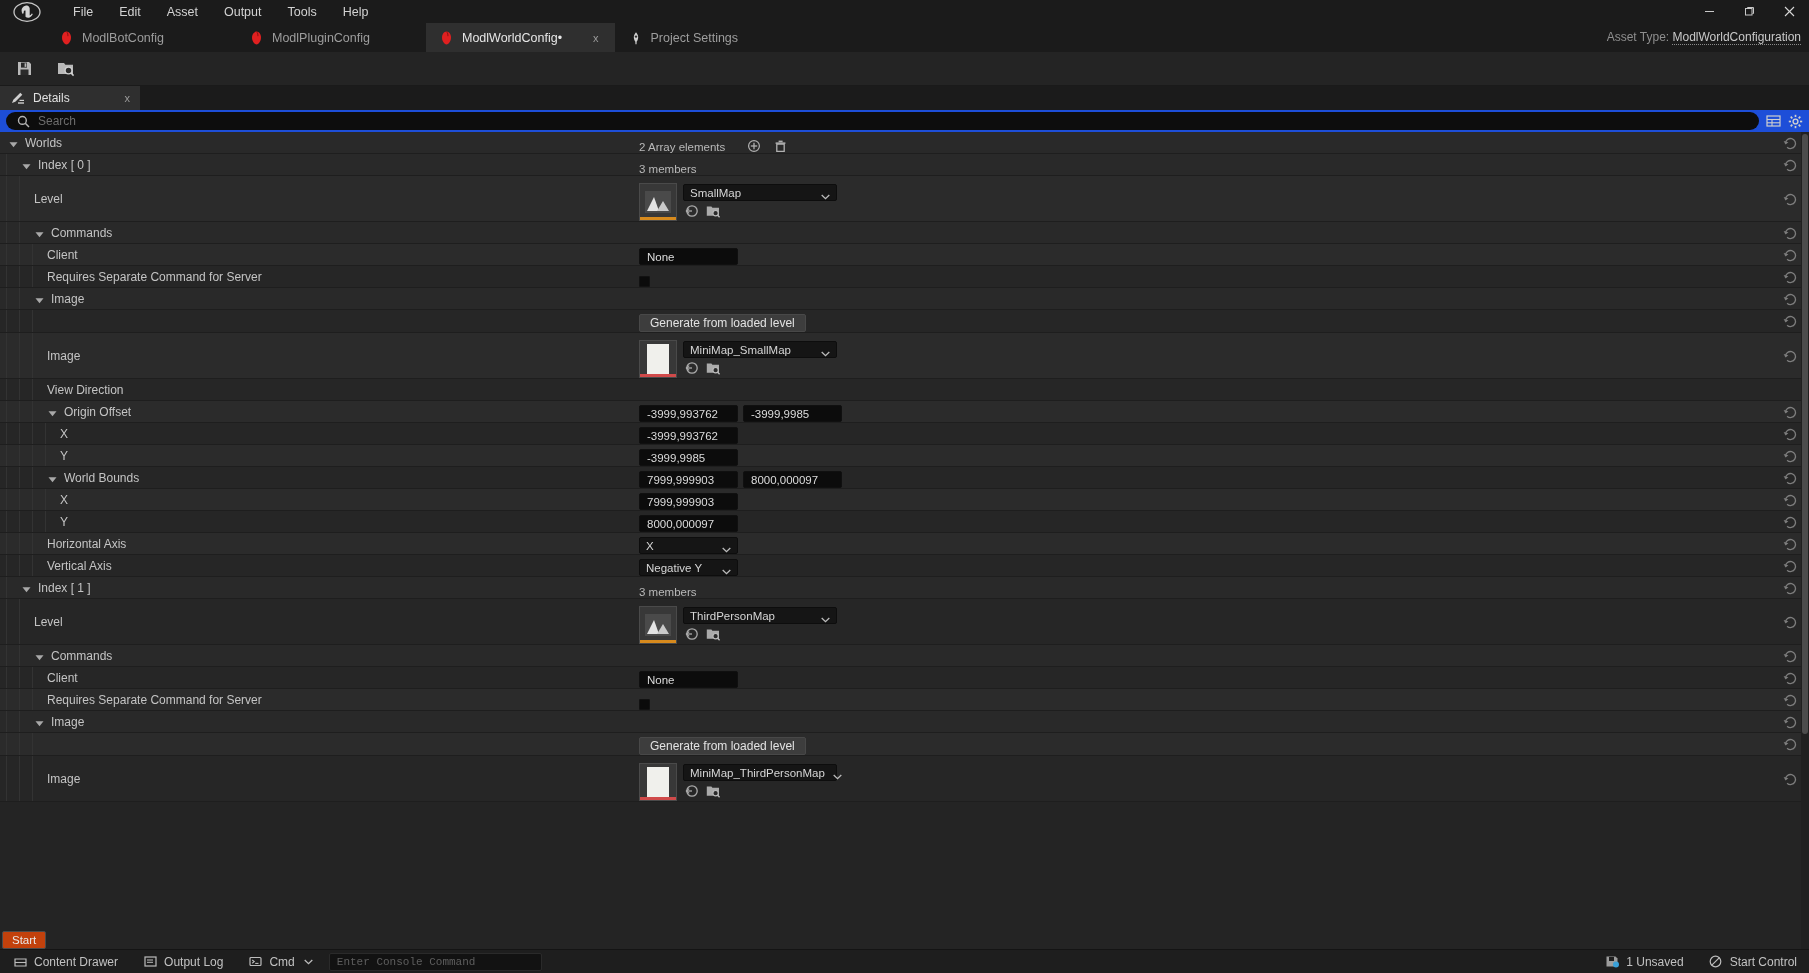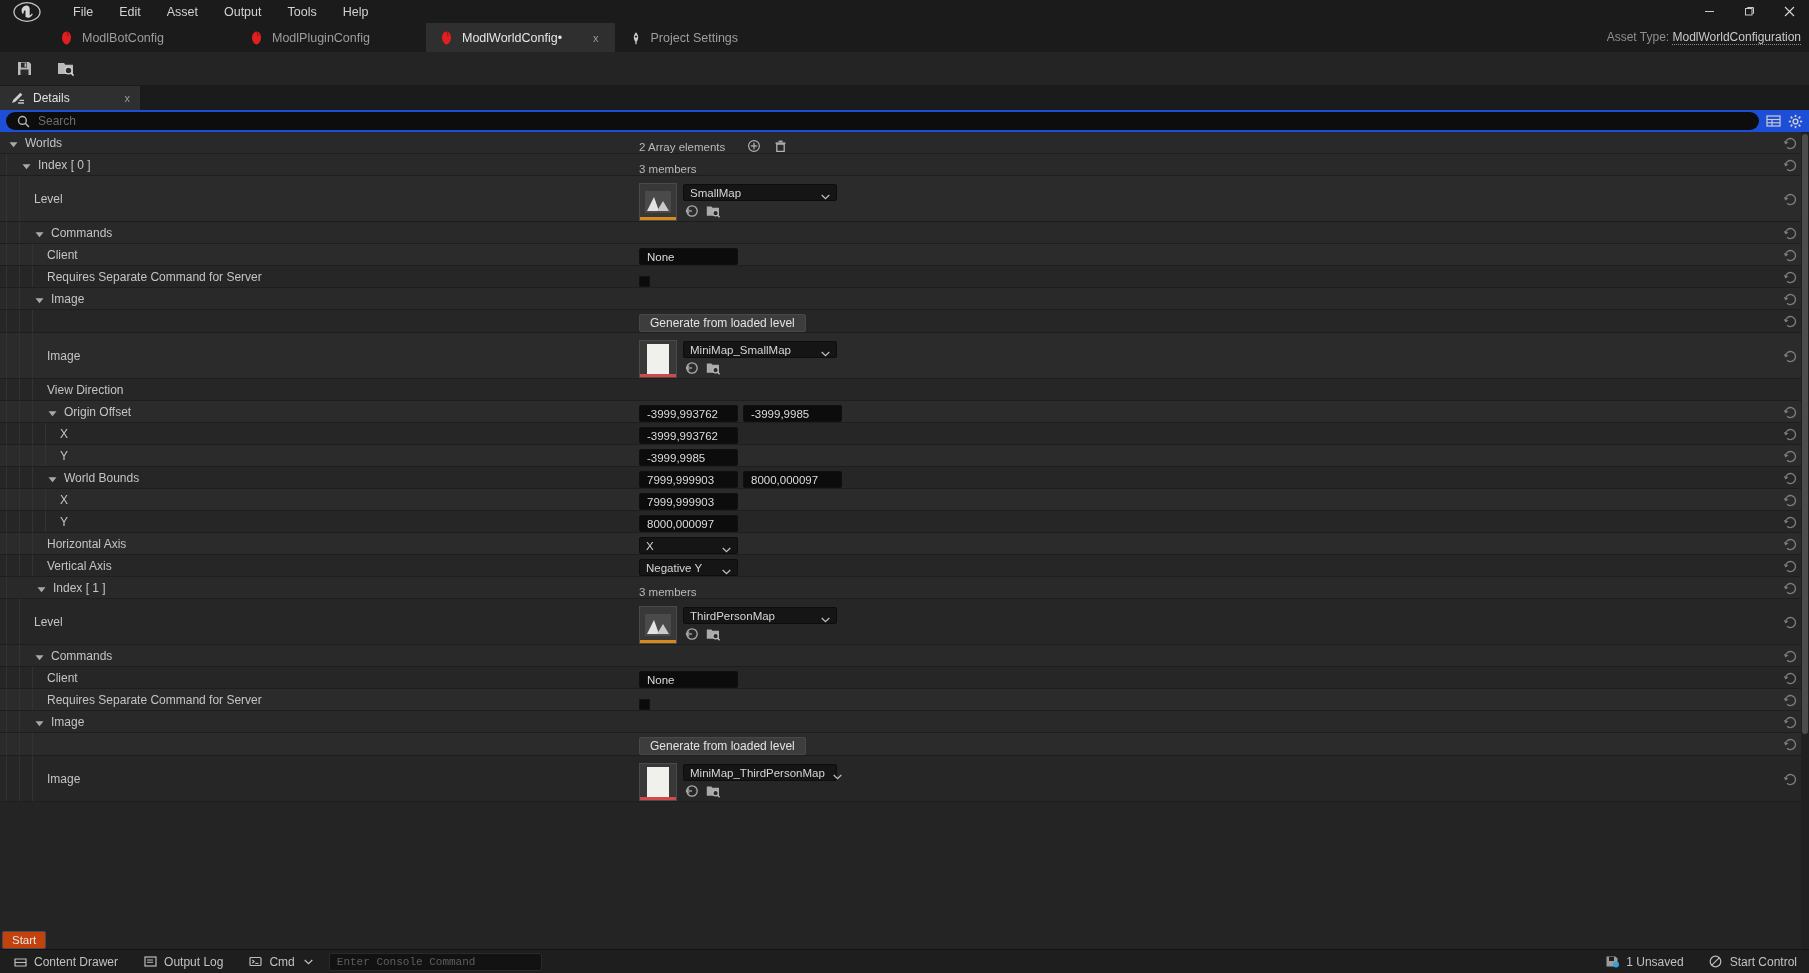--- a/index.html
+++ b/index.html
@@ -695,21 +695,21 @@
             <span class="revert">
   <svg width="14" height="13" viewBox="0 0 14 13">
                 <path d="M2.5 6.5 a5 5 0 1 1 1.6 3.7" fill="none" stroke="#9a9a9a" stroke-width="1.3"></path>
   <path d="M0.6 4 L2.6 7.6 L5.4 5.2 Z" fill="#9a9a9a"></path>
               </svg></span>
           </div>
         </div>
         <div class="row cat" style="height: 22px;">
           <div class="namecell">
             <span class="ind" style="left:6px"></span>
-            <div style="display:flex;align-items:center;padding-left:36px">
+            <div style="display:flex;align-items:center;padding-left:21px">
               <span class="arrow">
   <svg width="11" height="11" viewBox="0 0 11 11">
                   <path d="M1.5 3.2 L9.5 3.2 L5.5 8.2 Z" fill="#a9a9a9"></path>
                 </svg></span>
               <span class="label">Index [ 1 ]</span>
             </div>
           </div>
                    <div class="valcell">
             <span class="arraytext">3 members</span>
         <span style="margin-left:62px;display:inline-flex">

